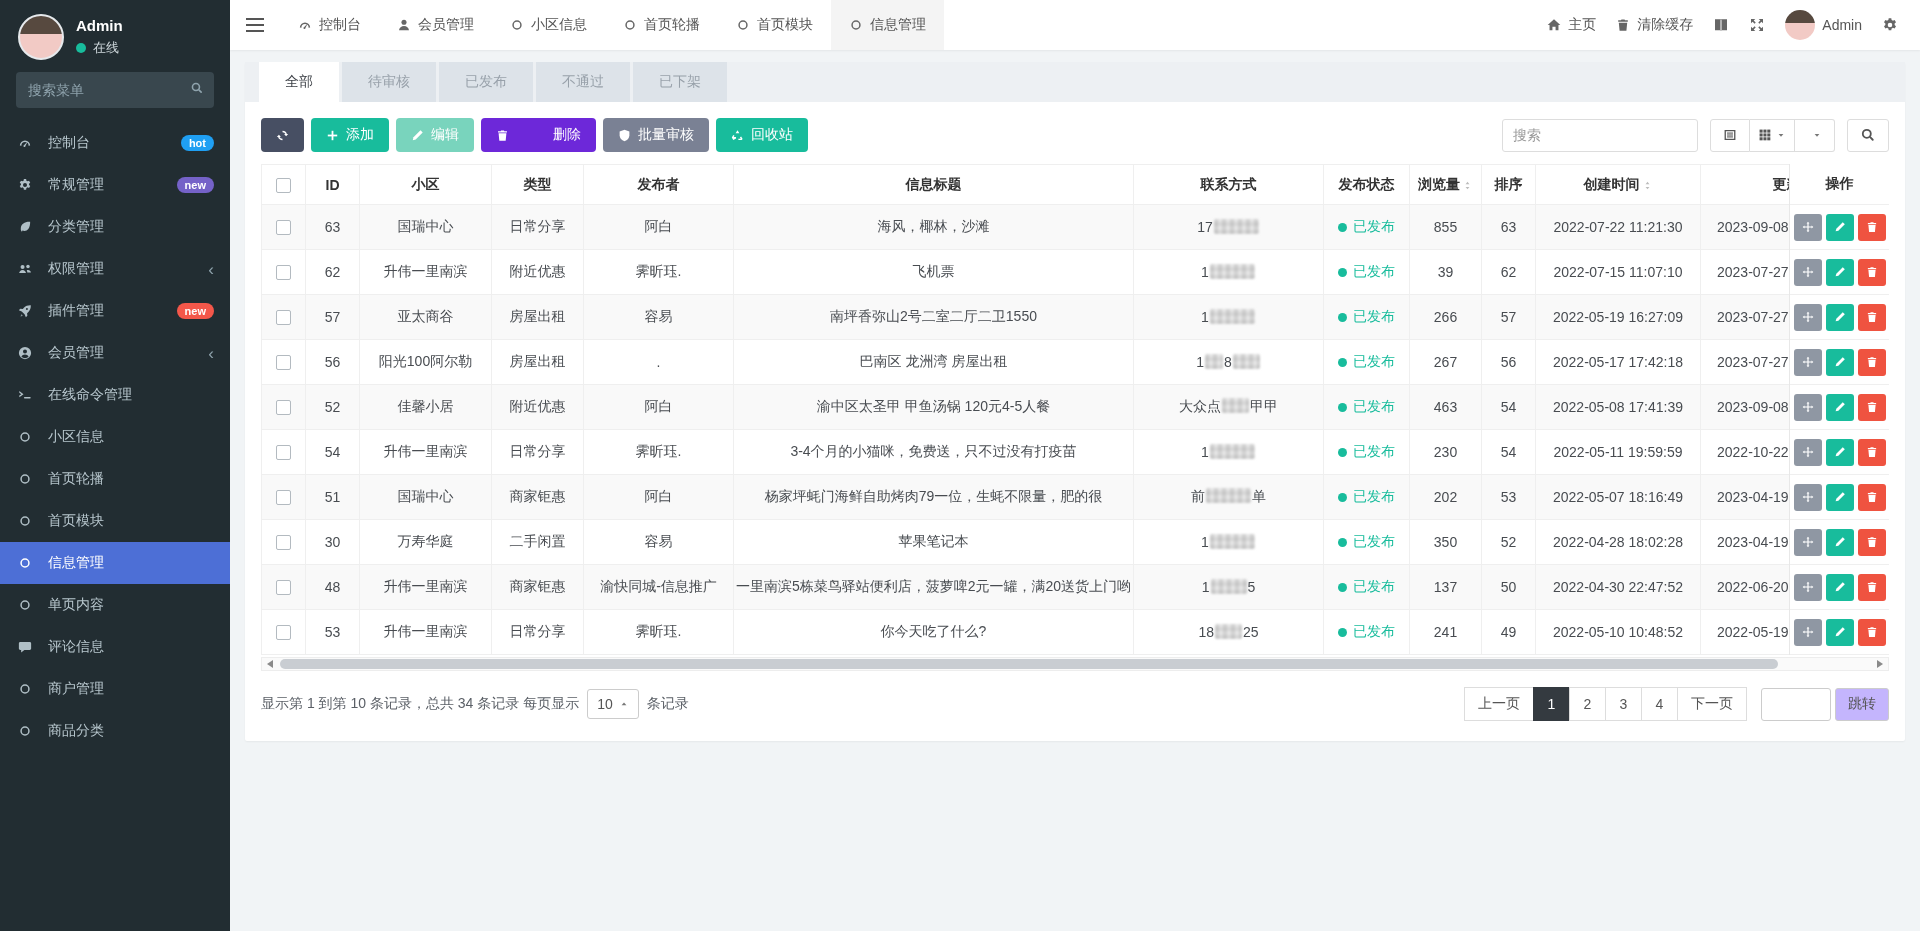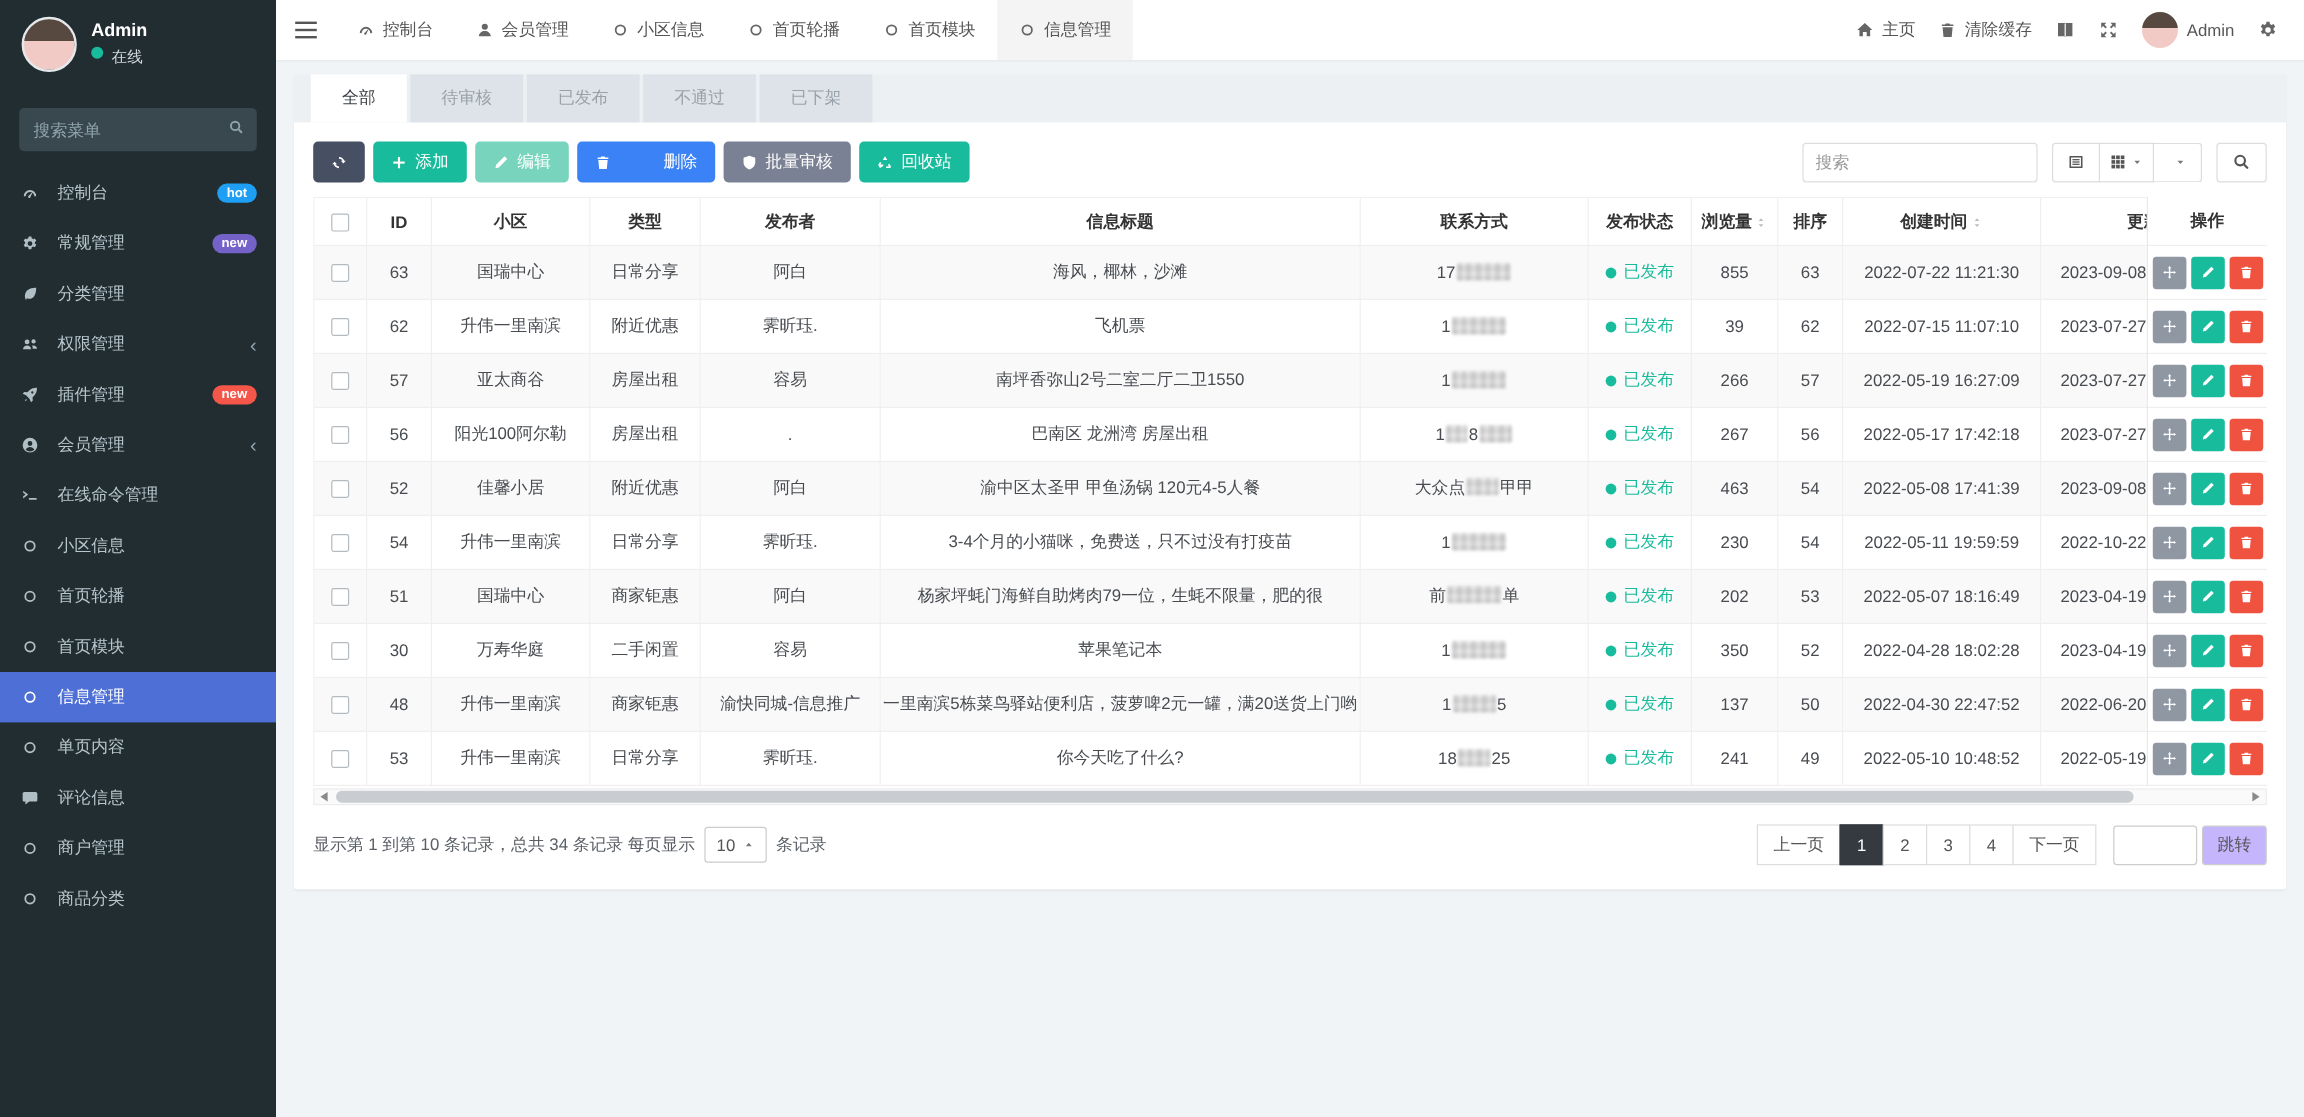--- a/index.html
+++ b/index.html
@@ -9,23 +9,23 @@
 
   
   .sidebar { width:230px; min-width:230px; height:100%; background:#222d32; color:#b8c7ce; }
   .brand { height:52px; line-height:52px; text-align:center; color:#fff; font-size:18px; font-weight:bold; letter-spacing:1px; background:#1d272b; }
   .userpanel { display:flex; align-items:center; padding:14px 18px 10px; }
   .avatar { border-radius:50%; background:linear-gradient(180deg,#57493f 0%,#57493f 44%,#f2cac5 44%); }
   .avatar.big { width:46px; height:46px; border:2px solid #e6e9ec; }
   .avatar.small { width:30px; height:30px; }
   .uinfo { margin-left:12px; }
   .uname { color:#fff; font-weight:bold; font-size:15px; margin-bottom:5px; }
-  .ustatus { display:flex; font-size:13px; color:#cfd8dc; }
+  .ustatus { display:flex; align-items:center; font-size:13px; color:#cfd8dc; }
   .dot { width:10px; height:10px; border-radius:50%; background:#18bc9c; margin-right:7px; display:inline-block; }
-  .sidesearch { margin:20px 16px 14px; position:relative; }
+  .sidesearch { margin:2px 16px 14px; position:relative; }
   .sidesearch input { width:100%; height:36px; background:#39474e; border:none; border-radius:4px; color:#cfd8dc; padding:0 34px 0 12px; font-size:14px; outline:none; }
   .sidesearch input::placeholder { color:#8fa3ad; }
   .sidesearch .ic { position:absolute; right:10px; top:9px; color:#8fa3ad; }
   #side-menu { margin-top:4px; }
   .mitem { display:flex; align-items:center; height:42px; padding:0 16px 0 18px; cursor:pointer; color:#b8c7ce; }
   .mitem .ic { width:24px; color:#b0bfc6; }
   .mitem .lbl { flex:1; margin-left:6px; font-size:14px; }
   .mitem.active { background:#4d6fd6; color:#fff; }
   .mitem.active .ic { color:#fff; }
   .badge { font-size:11px; font-weight:bold; color:#fff; padding:2px 8px; border-radius:9px; }
@@ -405,21 +405,21 @@
                   </svg>
                 </span>
                 <span>添加</span>
               </button><button class="tbtn" style="background: rgb(121, 212, 189);">
                 <span class="ic">
                   <svg viewBox="0 0 16 16" fill="currentColor">
                     <path d="M11.7 1.6 14.4 4.3 5.8 12.9 2.2 13.8 3.1 10.2z"></path>
                   </svg>
                 </span>
                 <span>编辑</span>
-              </button><button class="tbtn" style="background: #3b82f6; gap: 44px;">
+              </button><button class="tbtn" style="background: #6d28d9; gap: 44px;">
                 <span class="ic">
                   <svg viewBox="0 0 16 16" fill="currentColor">
                     <path d="M6.2 1.8h3.6l.5.9h3.2v1.5H2.5V2.7h3.2zM3.2 5.3h9.6L11.9 14.6H4.1z"></path>
                   </svg>
                 </span>
                 <span>删除</span>
               </button><button class="tbtn" style="background: rgb(122, 129, 148);">
                 <span class="ic">
                   <svg viewBox="0 0 16 16" fill="currentColor">
                     <path d="M8 .9 14 3v4.7c0 3.4-2.4 6.2-6 7.4-3.6-1.2-6-4-6-7.4V3z"></path>

